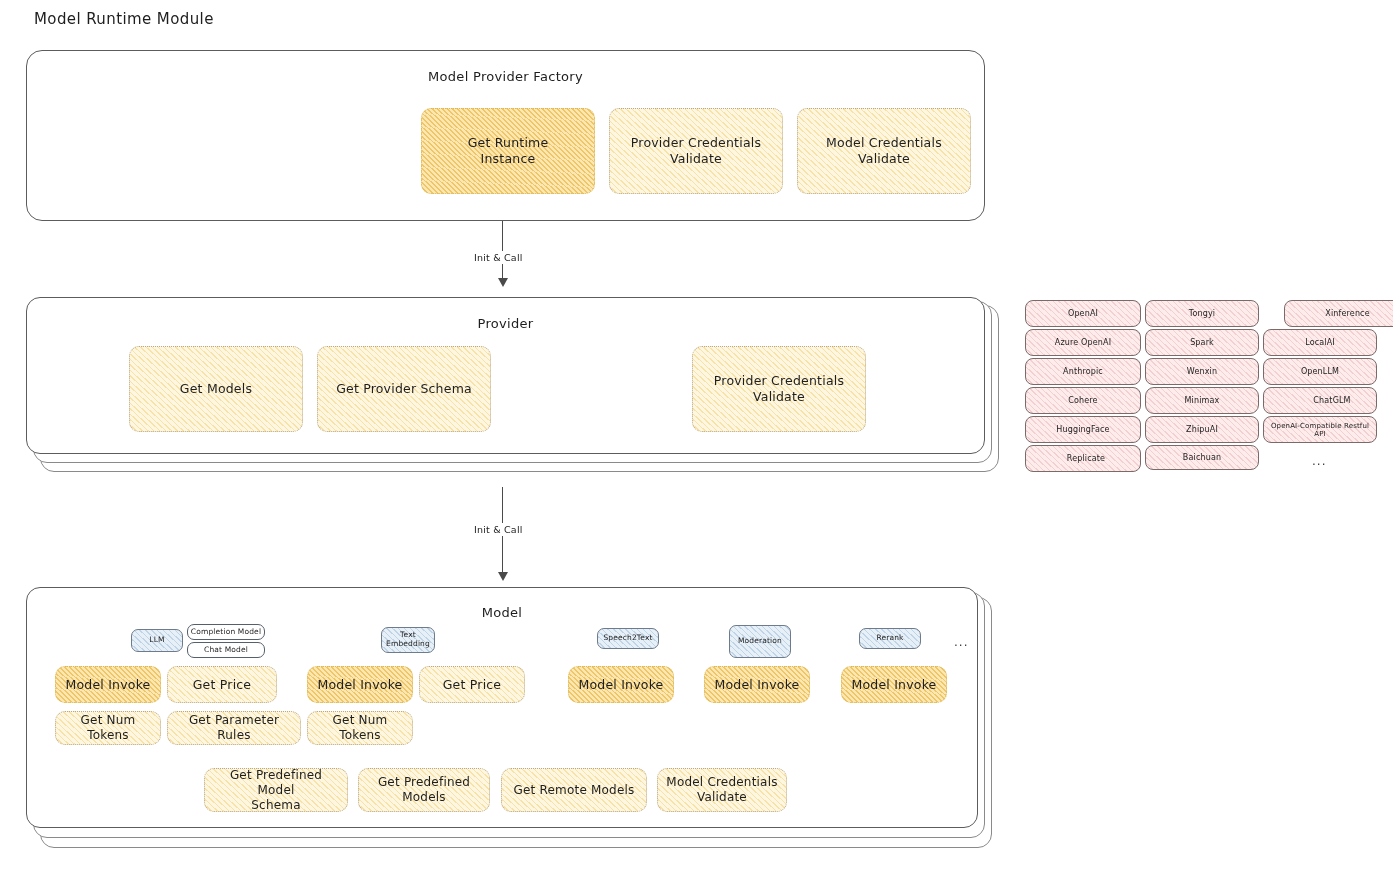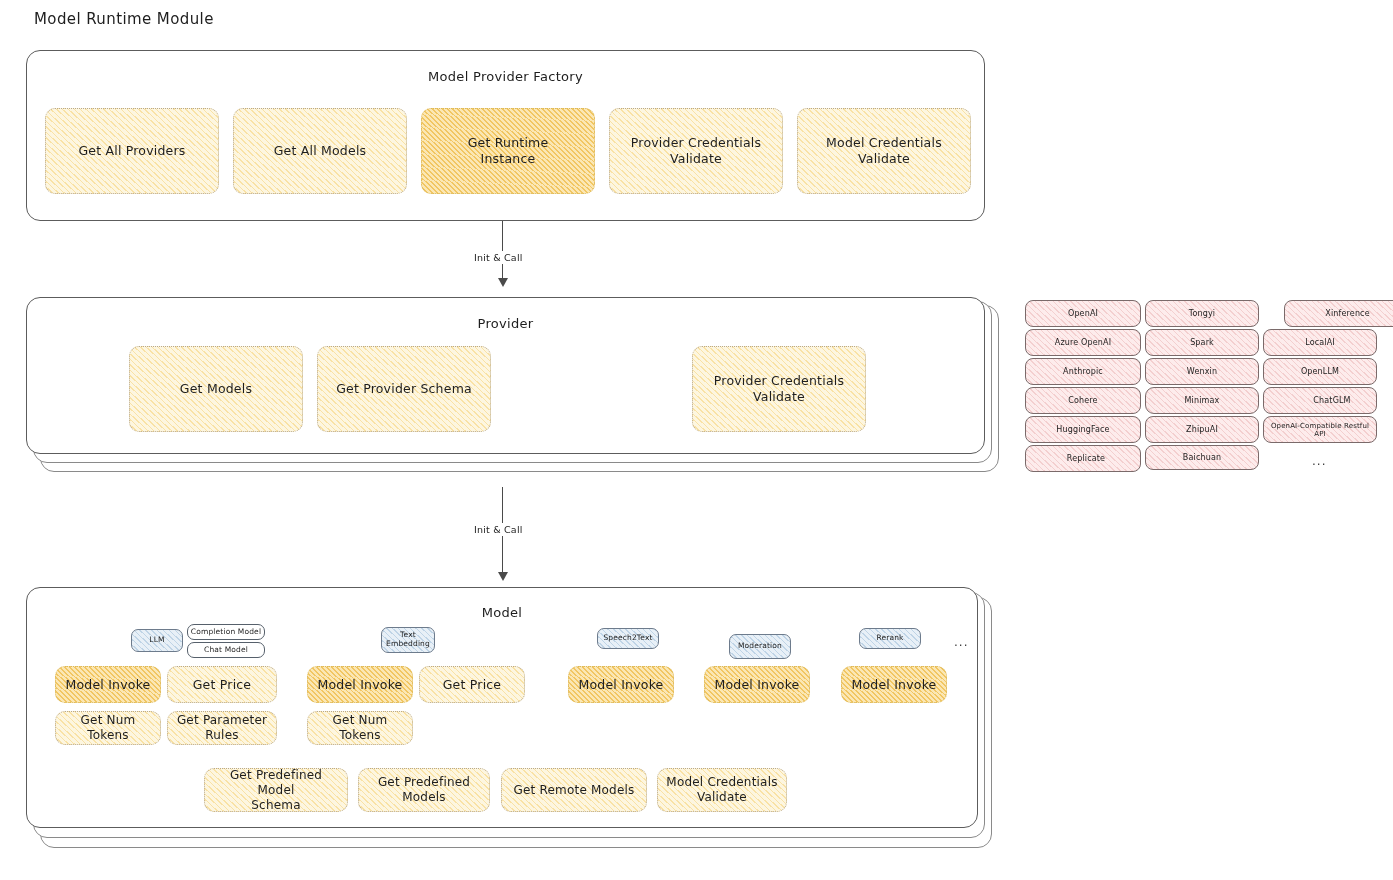--- a/index.html
+++ b/index.html
@@ -160,25 +160,23 @@
     line-height: 1;
   }
 </style>
 </head>
 <body>
 
 <div id="canvas">
 
   <div class="page-title">Model Runtime Module</div>
 
-  <div class="panel" style="left:26px; top:50px; width:959px; height:171px;">
+  <div class="panel" style="left:26px; top:50px; width:959px; height:171px;border-radius:16px;">
     <div class="panel-title" style="top:18px;">Model Provider Factory</div>
 
-    <div class="node" style="left:18px; top:57px; width:174px; height:86px;">Get All Providers</div>
-    <div class="node" style="left:206px; top:57px; width:174px; height:86px;">Get All Models</div>
     <div class="node hi" style="left:394px; top:57px; width:174px; height:86px; white-space:pre-line;">Get Runtime
 Instance</div>
     <div class="node" style="left:582px; top:57px; width:174px; height:86px; white-space:pre-line;">Provider Credentials
 Validate</div>
     <div class="node" style="left:770px; top:57px; width:174px; height:86px; white-space:pre-line;">Model Credentials
 Validate</div>
   </div>
 
   <div class="arrow-line" style="left:502px; top:221px; height:60px;"></div>
   <div class="arrow-head" style="left:498px; top:278px;"></div>
@@ -227,34 +225,34 @@
   <div class="panel" style="left:26px; top:587px; width:952px; height:241px; z-index:2;">
     <div class="panel-title" style="top:17px;">Model</div>
 
     <div class="badge" style="left:104px; top:41px; width:52px; height:23px;">LLM</div>
     <div class="badge plain" style="left:160px; top:36px; width:78px; height:16px;">Completion Model</div>
     <div class="badge plain" style="left:160px; top:54px; width:78px; height:16px;">Chat Model</div>
 
     <div class="node hi" style="left:28px; top:78px; width:106px; height:37px;">Model Invoke</div>
     <div class="node" style="left:140px; top:78px; width:110px; height:37px;">Get Price</div>
     <div class="node sm" style="left:28px; top:123px; width:106px; height:34px;">Get Num Tokens</div>
-    <div class="node sm" style="left:140px; top:123px; width:110px; height:34px; white-space:pre-line;">Get Parameter
+    <div class="node sm" style="left:140px; top:123px; width:134px; height:34px; white-space:pre-line;">Get Parameter
 Rules</div>
 
     <div class="badge" style="left:354px; top:39px; width:54px; height:26px; white-space:pre-line;">Text
 Embedding</div>
 
     <div class="node hi" style="left:280px; top:78px; width:106px; height:37px;">Model Invoke</div>
     <div class="node" style="left:392px; top:78px; width:106px; height:37px;">Get Price</div>
     <div class="node sm" style="left:280px; top:123px; width:106px; height:34px;">Get Num Tokens</div>
 
     <div class="badge" style="left:570px; top:40px; width:62px; height:21px;">Speech2Text</div>
     <div class="node hi" style="left:541px; top:78px; width:106px; height:37px;">Model Invoke</div>
 
-    <div class="badge" style="left:702px; top:46px; width:62px; height:25px;">Moderation</div>
+    <div class="badge" style="left:702px; top:37px; width:62px; height:33px;">Moderation</div>
     <div class="node hi" style="left:677px; top:78px; width:106px; height:37px;">Model Invoke</div>
 
     <div class="badge" style="left:832px; top:40px; width:62px; height:21px;">Rerank</div>
     <div class="node hi" style="left:814px; top:78px; width:106px; height:37px;">Model Invoke</div>
 
     <div class="dots" style="left:927px; top:48px;">...</div>
 
     <div class="node sm" style="left:331px; top:180px; width:132px; height:44px; white-space:pre-line;">Get Predefined
 Models</div>
     <div class="node sm" style="left:177px; top:180px; width:144px; height:44px; white-space:pre-line;">Get Predefined Model

